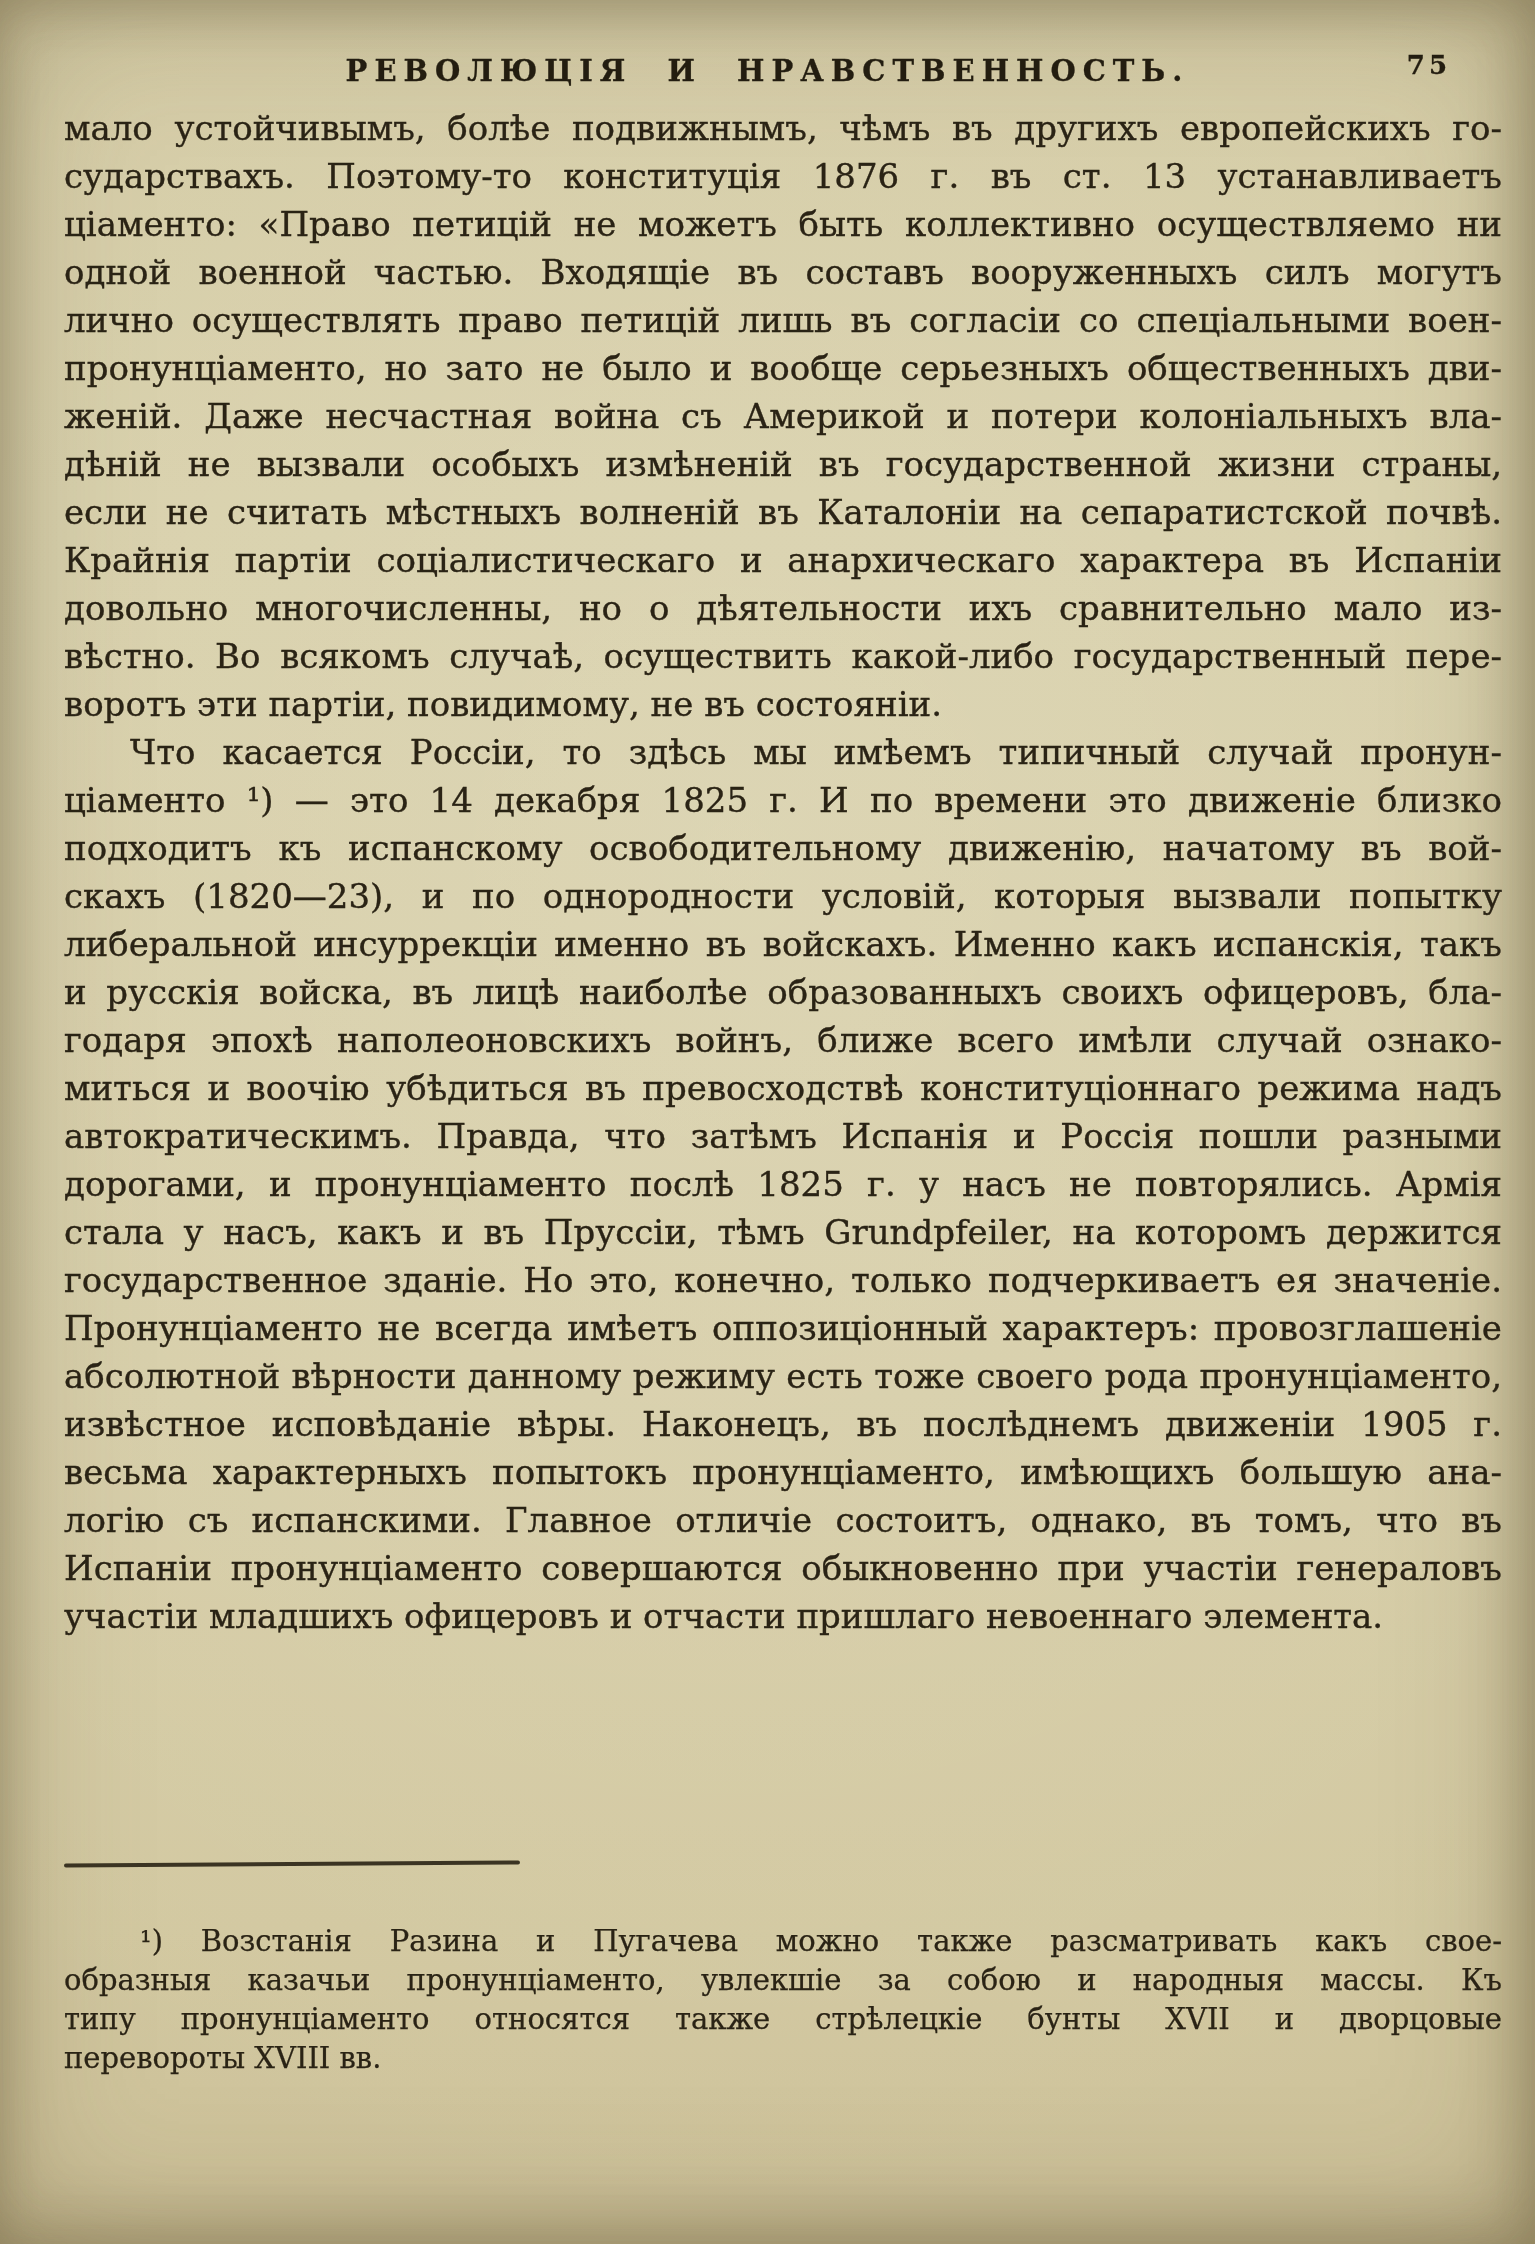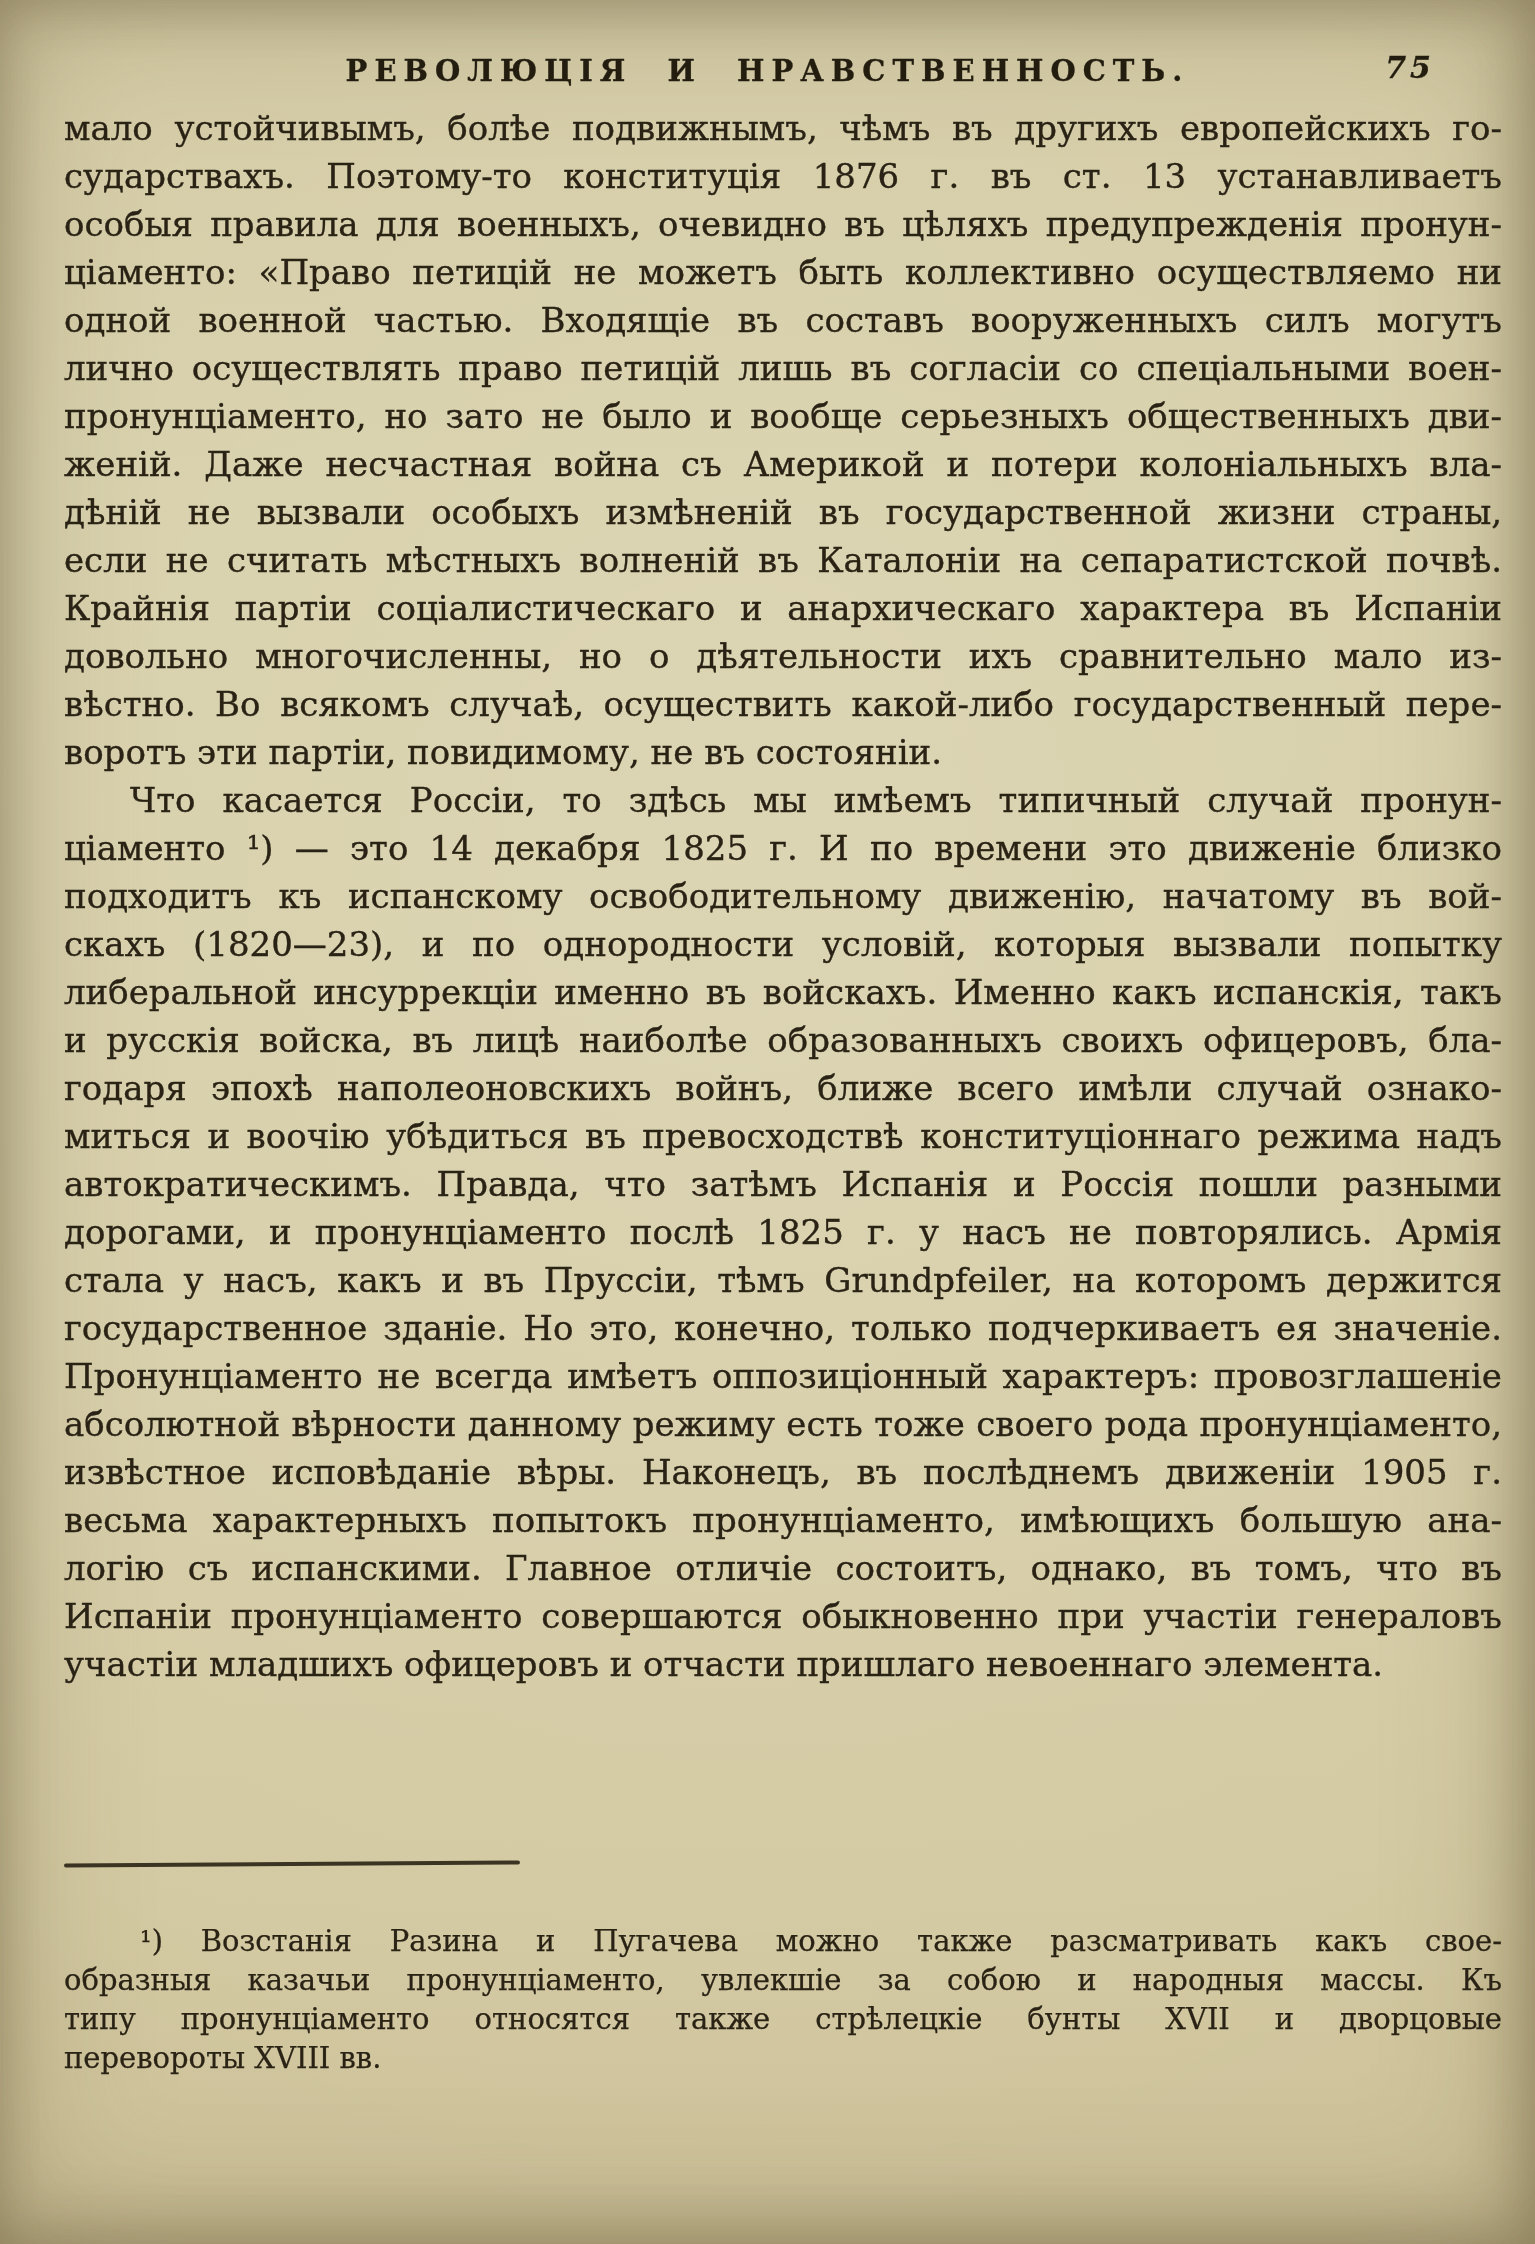--- a/index.html
+++ b/index.html
@@ -35,26 +35,25 @@
     font-weight: bold;
     font-size: 29px;
     letter-spacing: 7px;
     word-spacing: 18px;
     color: #231d10;
     -webkit-text-stroke: 0.3px;
   }
   .page-number {
     position: absolute;
     top: 50px;
-    right: 100px;
+    right: 84px;
     font-weight: bold;
-    font-size: 30px;
+    font-size: 26px;
     letter-spacing: 4px;
     color: #231d10;
-    font-style: italic;
     -webkit-text-stroke: 0.3px;
   }
   
   .body {
     position: absolute;
     top: 104px;
     left: 64px;
     width: 1438px;
   }
   .line {
@@ -104,21 +103,20 @@
 <div class="page" style="--ink: #2a2315;">
 
   <div class="header-title">РЕВОЛЮЦІЯ И НРАВСТВЕННОСТЬ.</div>
 
   <div class="page-number">75</div>
 
   <div class="body">
       <div>
         <div class="line">мало устойчивымъ, болѣе подвижнымъ, чѣмъ въ другихъ европейскихъ го-</div>
         <div class="line">сударствахъ. Поэтому-то конституція 1876 г. въ ст. 13 устанавливаетъ</div>
-        <div class="line">особыя правила для военныхъ, очевидно въ цѣляхъ предупрежденія пронун-</div>
         <div class="line">ціаменто: «Право петицій не можетъ быть коллективно осуществляемо ни</div>
         <div class="line">одной военной частью. Входящіе въ составъ вооруженныхъ силъ могутъ</div>
         <div class="line">лично осуществлять право петицій лишь въ согласіи со спеціальными воен-</div>
         <div class="line">пронунціаменто, но зато не было и вообще серьезныхъ общественныхъ дви-</div>
         <div class="line">женій. Даже несчастная война съ Америкой и потери колоніальныхъ вла-</div>
         <div class="line">дѣній не вызвали особыхъ измѣненій въ государственной жизни страны,</div>
         <div class="line">если не считать мѣстныхъ волненій въ Каталоніи на сепаратистской почвѣ.</div>
         <div class="line">Крайнія партіи соціалистическаго и анархическаго характера въ Испаніи</div>
         <div class="line">довольно многочисленны, но о дѣятельности ихъ сравнительно мало из-</div>
         <div class="line">вѣстно. Во всякомъ случаѣ, осуществить какой-либо государственный пере-</div>

